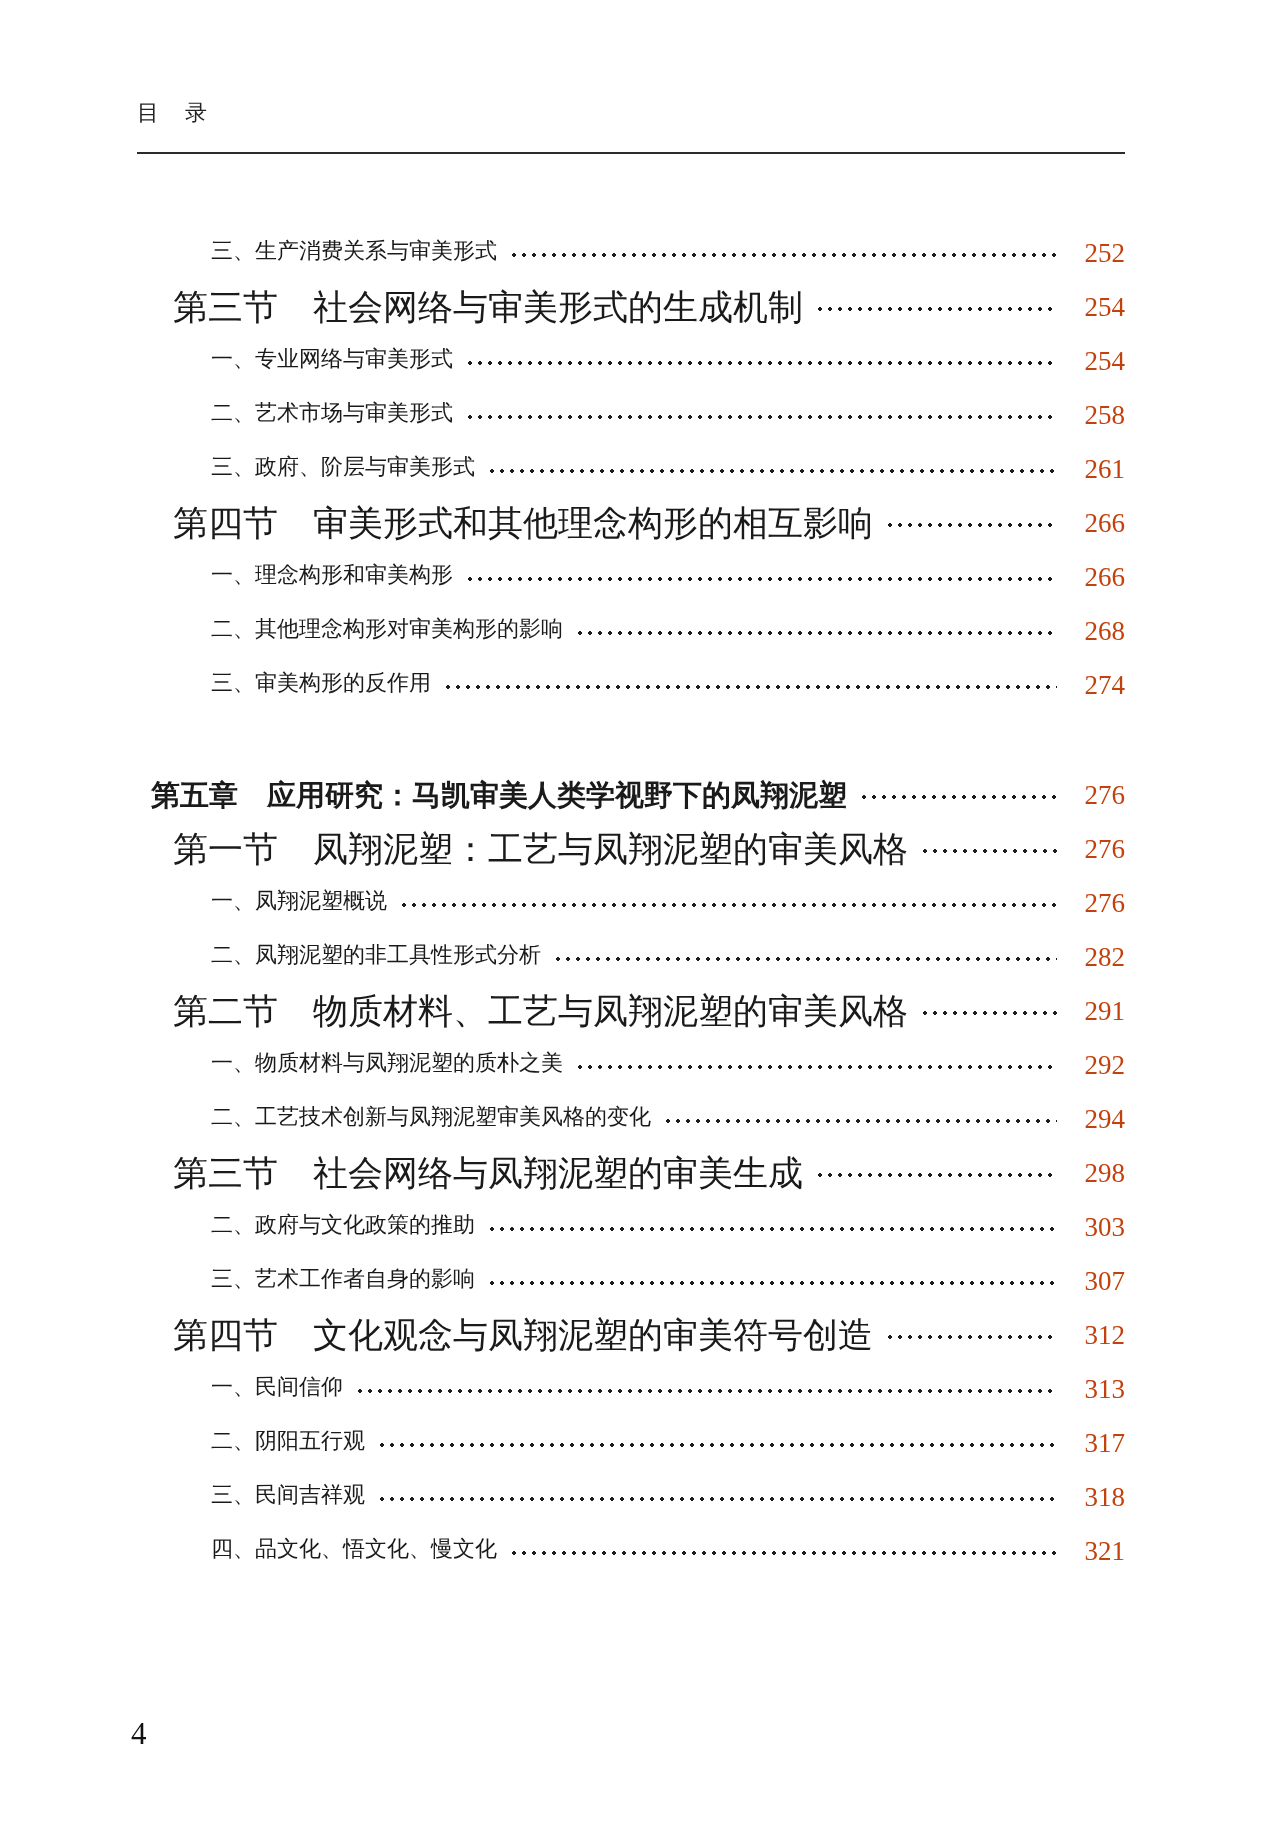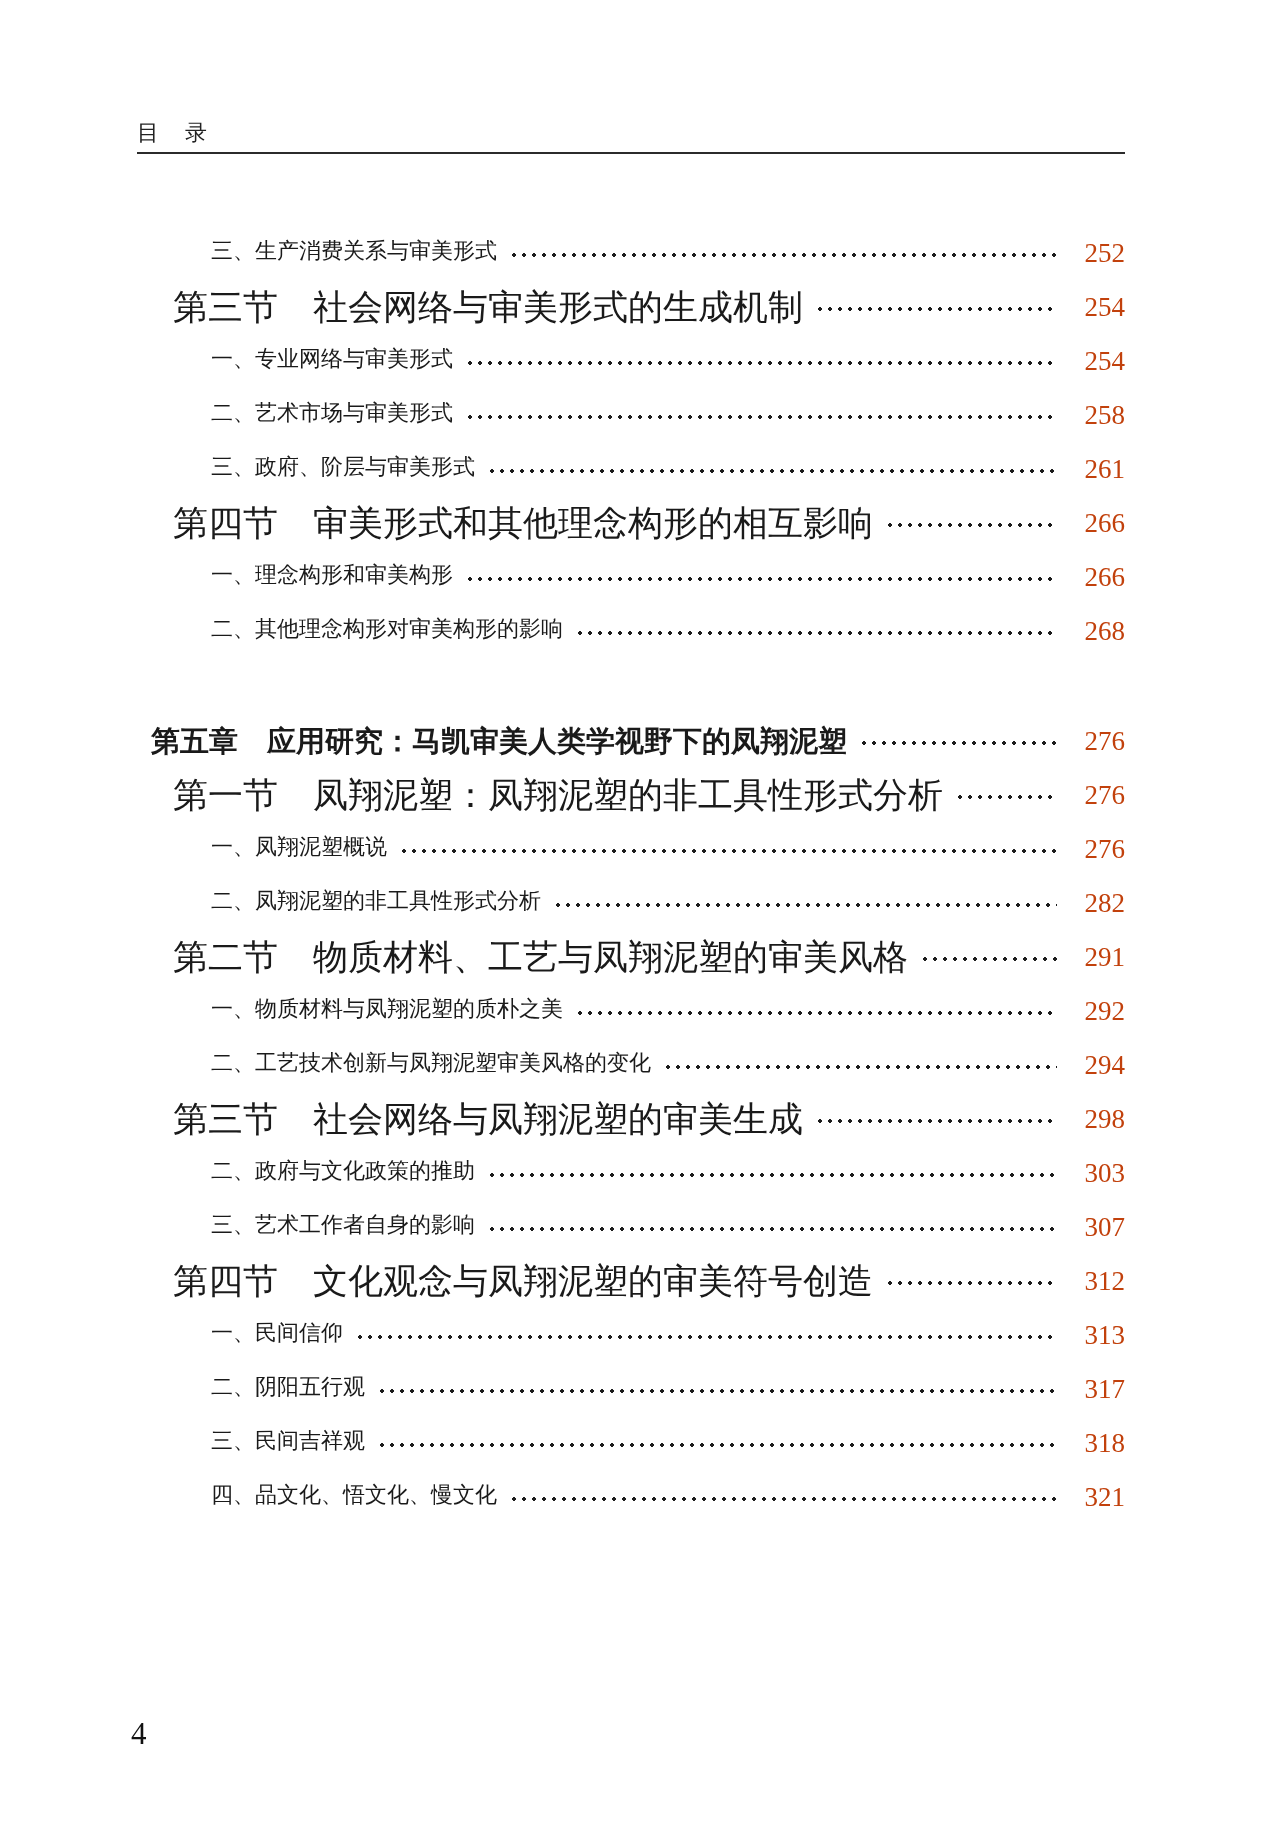--- a/index.html
+++ b/index.html
@@ -13,21 +13,21 @@
     height: 1844px;
     margin: 0 auto;
     background: #ffffff;
     color: #1a1a1a;
     font-family: "Liberation Serif", "DejaVu Serif", serif;
     overflow: hidden;
   }
   .running-header {
     position: absolute;
     left: 137px;
-    top: 118px;
+    top: 98px;
     font-size: 22px;
     letter-spacing: 2px;
     color: #222222;
   }
   .header-rule {
     position: absolute;
     left: 137px;
     top: 152px;
     width: 988px;
     height: 0;
@@ -137,27 +137,32 @@
       <div class="toc-row item">
     <span class="title">一、理念构形和审美构形</span>
     <span class="leader"></span>
     <span class="pagenum">266</span>
   </div>
       <div class="toc-row item">
     <span class="title">二、其他理念构形对审美构形的影响</span>
     <span class="leader"></span>
     <span class="pagenum">268</span>
   </div>
+      <div class="toc-row item">
+    <span class="title">三、审美构形的反作用</span>
+    <span class="leader"></span>
+    <span class="pagenum">274</span>
+  </div>
       <div class="toc-row chapter">
     <span class="title">第五章　应用研究：马凯审美人类学视野下的凤翔泥塑</span>
     <span class="leader"></span>
     <span class="pagenum">276</span>
   </div>
       <div class="toc-row section">
-    <span class="title">第一节　凤翔泥塑：凤翔泥塑的非工具性形式分析</span>
+    <span class="title">第一节　凤翔泥塑：工艺与凤翔泥塑的审美风格</span>
     <span class="leader"></span>
     <span class="pagenum">276</span>
   </div>
       <div class="toc-row item">
     <span class="title">一、凤翔泥塑概说</span>
     <span class="leader"></span>
     <span class="pagenum">276</span>
   </div>
       <div class="toc-row item">
     <span class="title">二、凤翔泥塑的非工具性形式分析</span>

